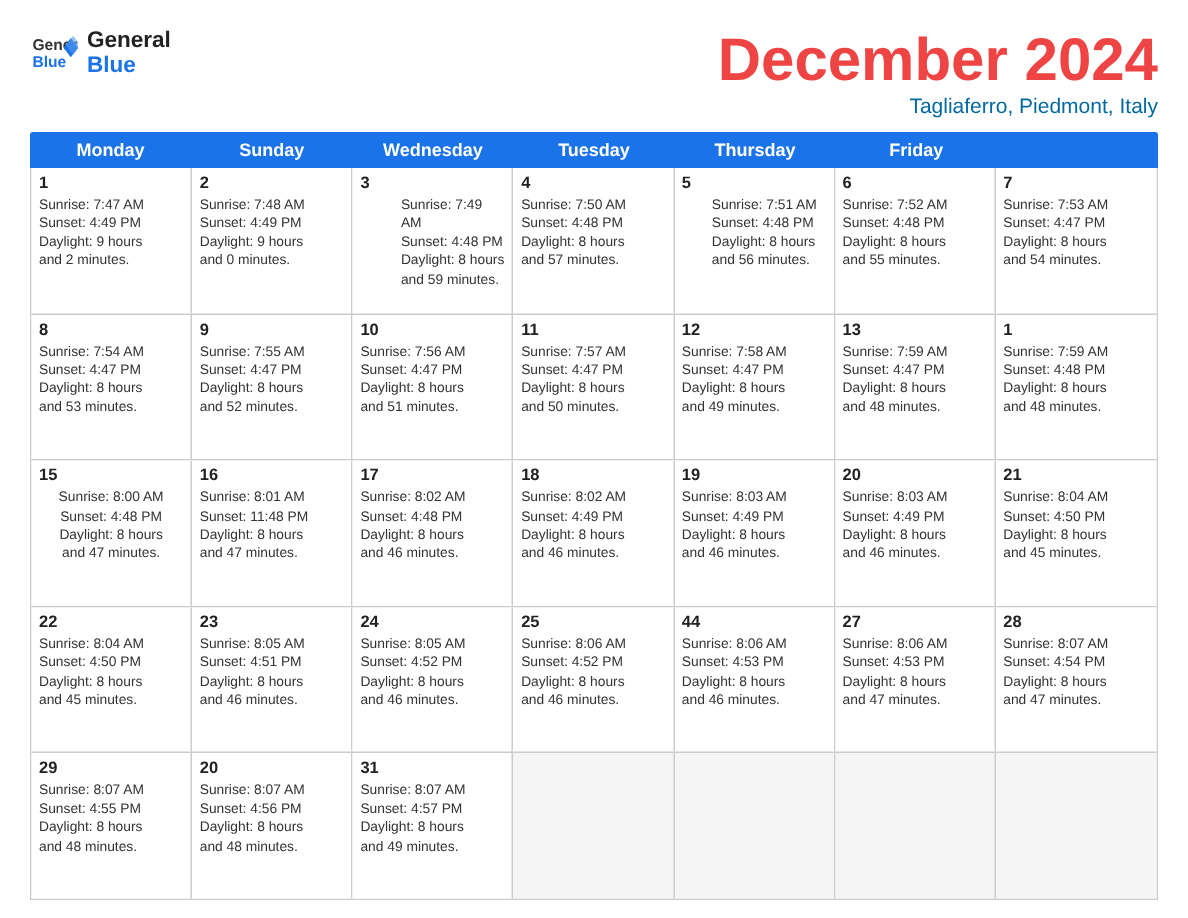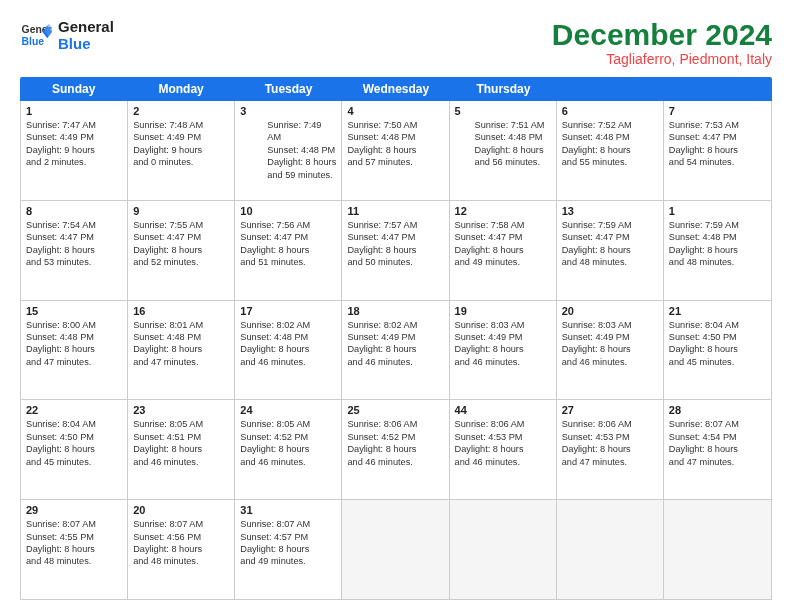--- a/index.html
+++ b/index.html
@@ -29,28 +29,28 @@
       gap: 6px;
     }
     .logo-icon {
       width: 32px;
       height: 32px;
     }
     .title-block {
       text-align: right;
     }
     .main-title {
-      font-size: 30px;
+      font-size: 40px;
       font-weight: bold;
-      color: #15803d;
+      color: #ef4444;
       line-height: 1.1;
     }
     .subtitle {
       font-size: 14px;
-      color: #ef4444;
+      color: #0369a1;
     }
     .calendar {
       flex: 1;
       display: flex;
       flex-direction: column;
     }
     .cal-header {
       display: grid;
       grid-template-columns: repeat(7, 1fr);
       background: #1a73e8;
@@ -124,25 +124,26 @@
       </div>
     </div>
     <div class="title-block">
       <div class="main-title">December 2024</div>
       <div class="subtitle">Tagliaferro, Piedmont, Italy</div>
     </div>
   </div>
 
   <div class="calendar">
     <div class="cal-header">
+      <div class="cal-header-cell">Monday</div>
       <div class="cal-header-cell">Sunday</div>
-      <div class="cal-header-cell">Monday</div>
+      <div class="cal-header-cell">Wednesday</div>
       <div class="cal-header-cell">Tuesday</div>
-      <div class="cal-header-cell">Wednesday</div>
       <div class="cal-header-cell">Thursday</div>
+      <div class="cal-header-cell">Friday</div>
     </div>
     <div class="cal-body">
     <div class="cal-row">
           <div class="cal-cell">
             <span class="day-num">1</span>
             <div class="cell-info" style="white-space: pre-line;">Sunrise: 7:47 AM
 Sunset: 4:49 PM
 Daylight: 9 hours
 and 2 minutes.</div>
           </div>
@@ -236,29 +237,29 @@
             <span class="day-num">1</span>
             <div class="cell-info" style="white-space: pre-line;">Sunrise: 7:59 AM
 Sunset: 4:48 PM
 Daylight: 8 hours
 and 48 minutes.</div>
           </div>
         </div>
         <div class="cal-row">
           <div class="cal-cell">
             <span class="day-num">15</span>
-            <div class="cell-info" style="white-space: pre-line;">Sunrise: 8:00 AM
+            <div class="cell-info" style="white-space: pre-line; text-align: center;">Sunrise: 8:00 AM
 Sunset: 4:48 PM
 Daylight: 8 hours
 and 47 minutes.</div>
           </div>
           <div class="cal-cell">
             <span class="day-num">16</span>
             <div class="cell-info" style="white-space: pre-line;">Sunrise: 8:01 AM
-Sunset: 4:48 PM
+Sunset: 11:48 PM
 Daylight: 8 hours
 and 47 minutes.</div>
           </div>
           <div class="cal-cell">
             <span class="day-num">17</span>
             <div class="cell-info" style="white-space: pre-line;">Sunrise: 8:02 AM
 Sunset: 4:48 PM
 Daylight: 8 hours
 and 46 minutes.</div>
           </div>

